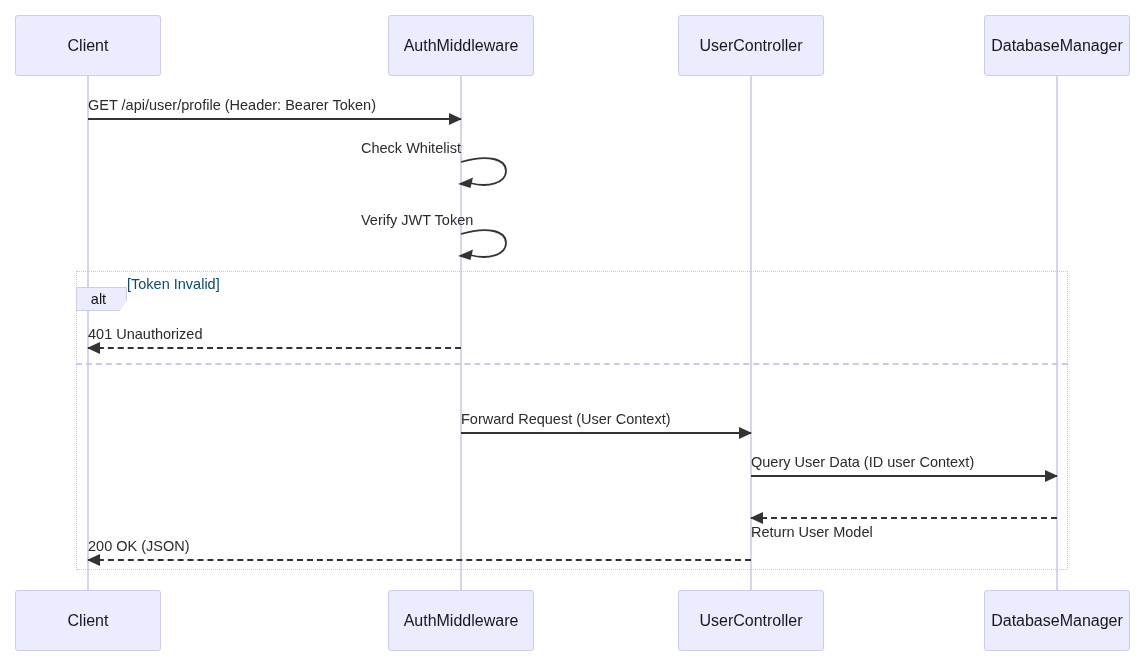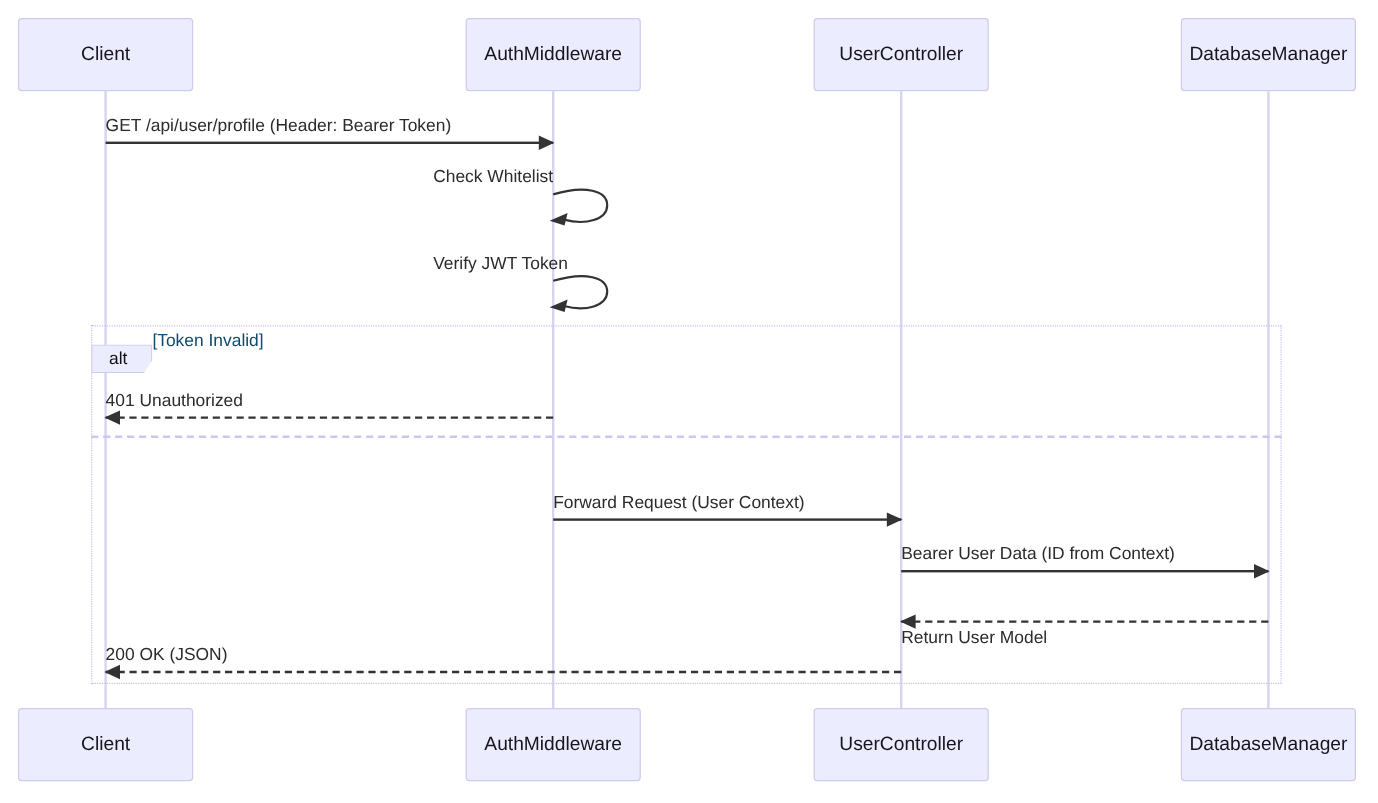--- a/index.html
+++ b/index.html
@@ -111,21 +111,21 @@
     <div class="line dashed"></div>
     <div class="head left"></div>
   </div>
 
   <div class="mlabel" style="left:461px;top:411px;width:290px">Forward Request (User Context)</div>
   <div class="arrow" style="left:461px;top:432px;width:290px">
     <div class="line"></div>
     <div class="head right"></div>
   </div>
 
-  <div class="mlabel" style="left:751px;top:454px;width:306px">Bearer User Data (ID from Context)</div>
+  <div class="mlabel" style="left:751px;top:454px;width:306px">Query User Data (ID user Context)</div>
   <div class="arrow" style="left:751px;top:475px;width:306px">
     <div class="line"></div>
     <div class="head right"></div>
   </div>
 
   <div class="mlabel" style="left:751px;top:524px;width:266px">Return User Model</div>
   <div class="arrow" style="left:751px;top:517px;width:306px">
     <div class="line dashed"></div>
     <div class="head left"></div>
   </div>

